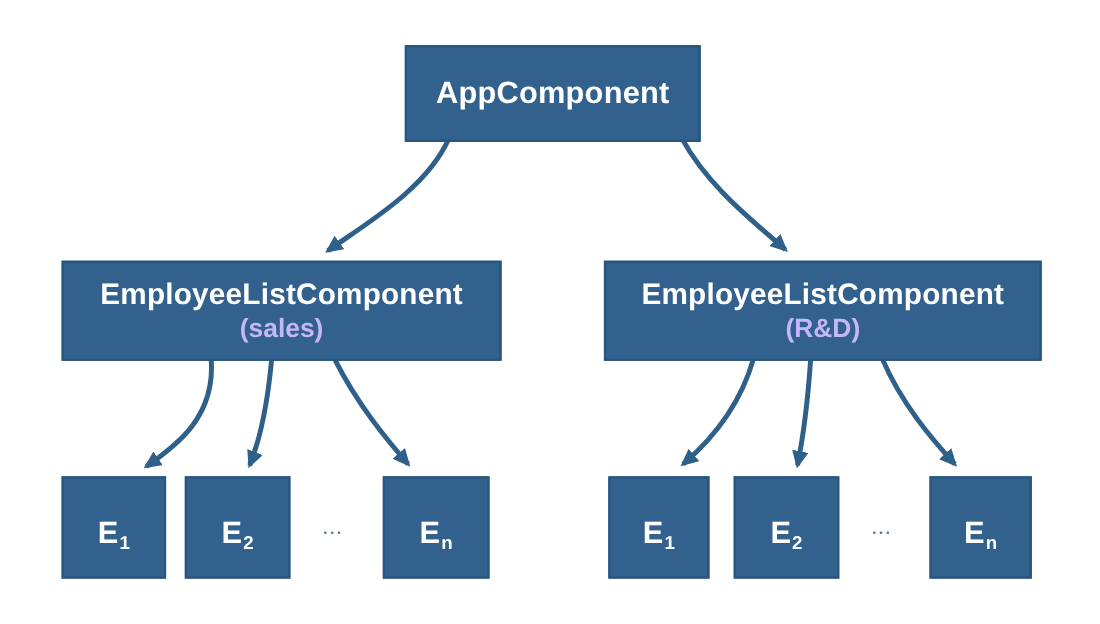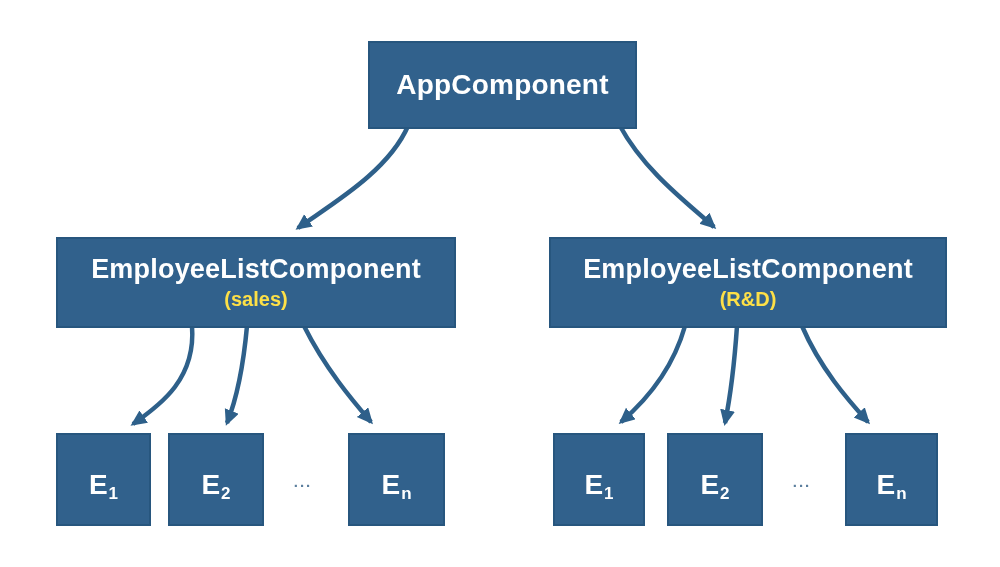--- a/index.html
+++ b/index.html
@@ -30,21 +30,21 @@
     display: flex;
     flex-direction: column;
     align-items: center;
     justify-content: center;
     text-align: center;
     font-weight: bold;
     line-height: 1.15;
   }
   .node .title-lg { font-size: 28px; letter-spacing: 0.2px; }
   .node .title-md { font-size: 27px; letter-spacing: 0.2px; }
-  .node .subtitle { font-size: 20px; color: #fde047; margin-top: 2px; }
+  .node .subtitle { font-size: 24px; color: #c4b5fd; margin-top: 2px; }
   .leaf .leaf-label { font-size: 28px; margin-top: 11px; }
   .leaf .sub {
     font-size: 17px;
     vertical-align: baseline;
     position: relative;
     top: 5px;
     margin-left: 1px;
   }
   .ellipsis {
     position: absolute;

